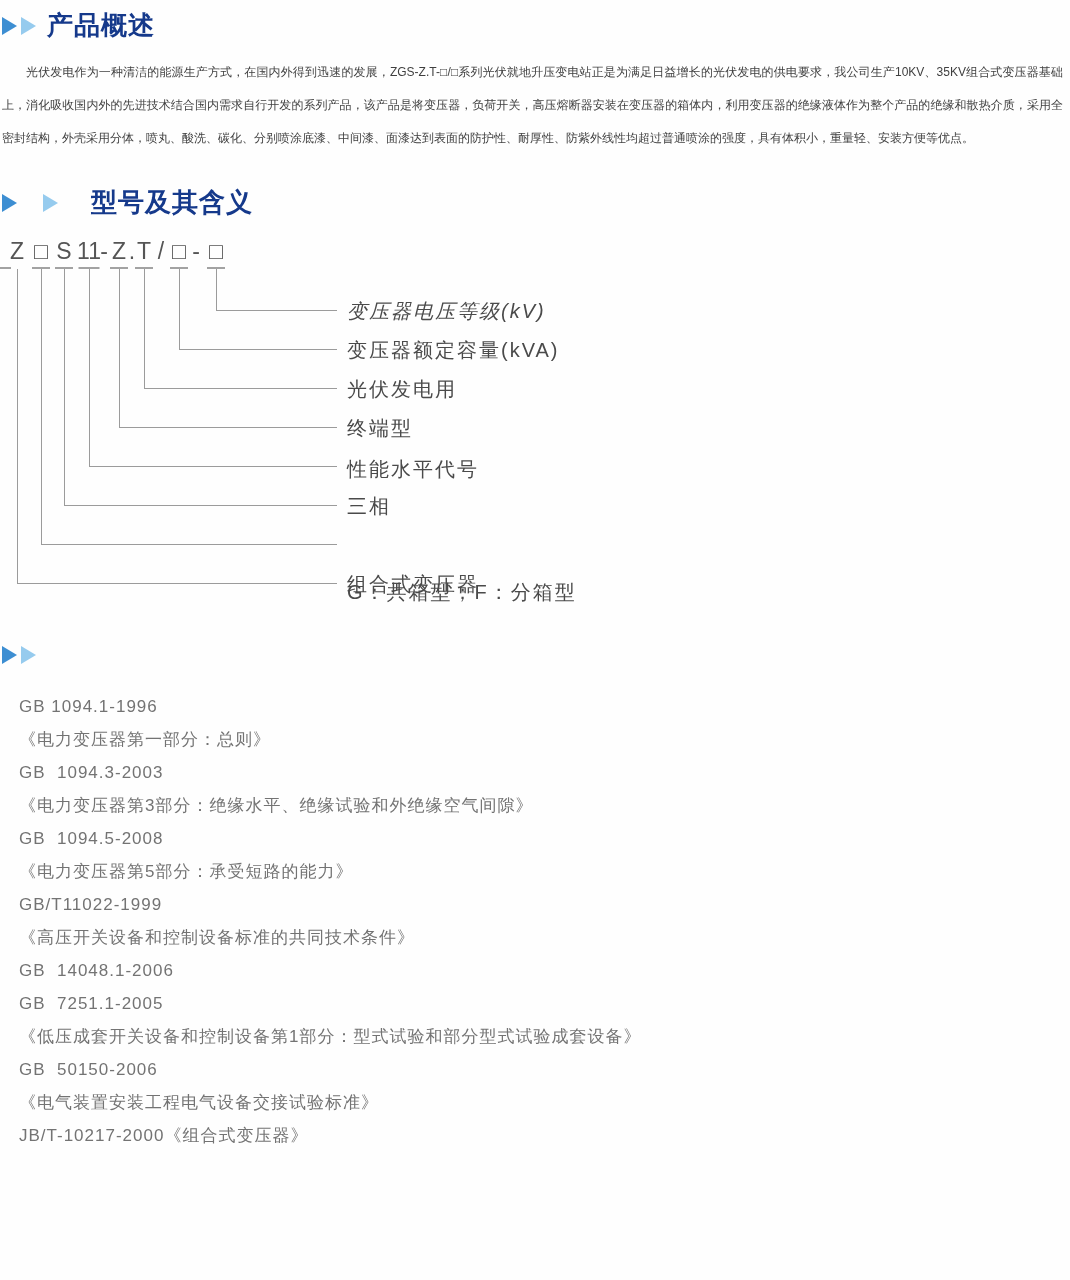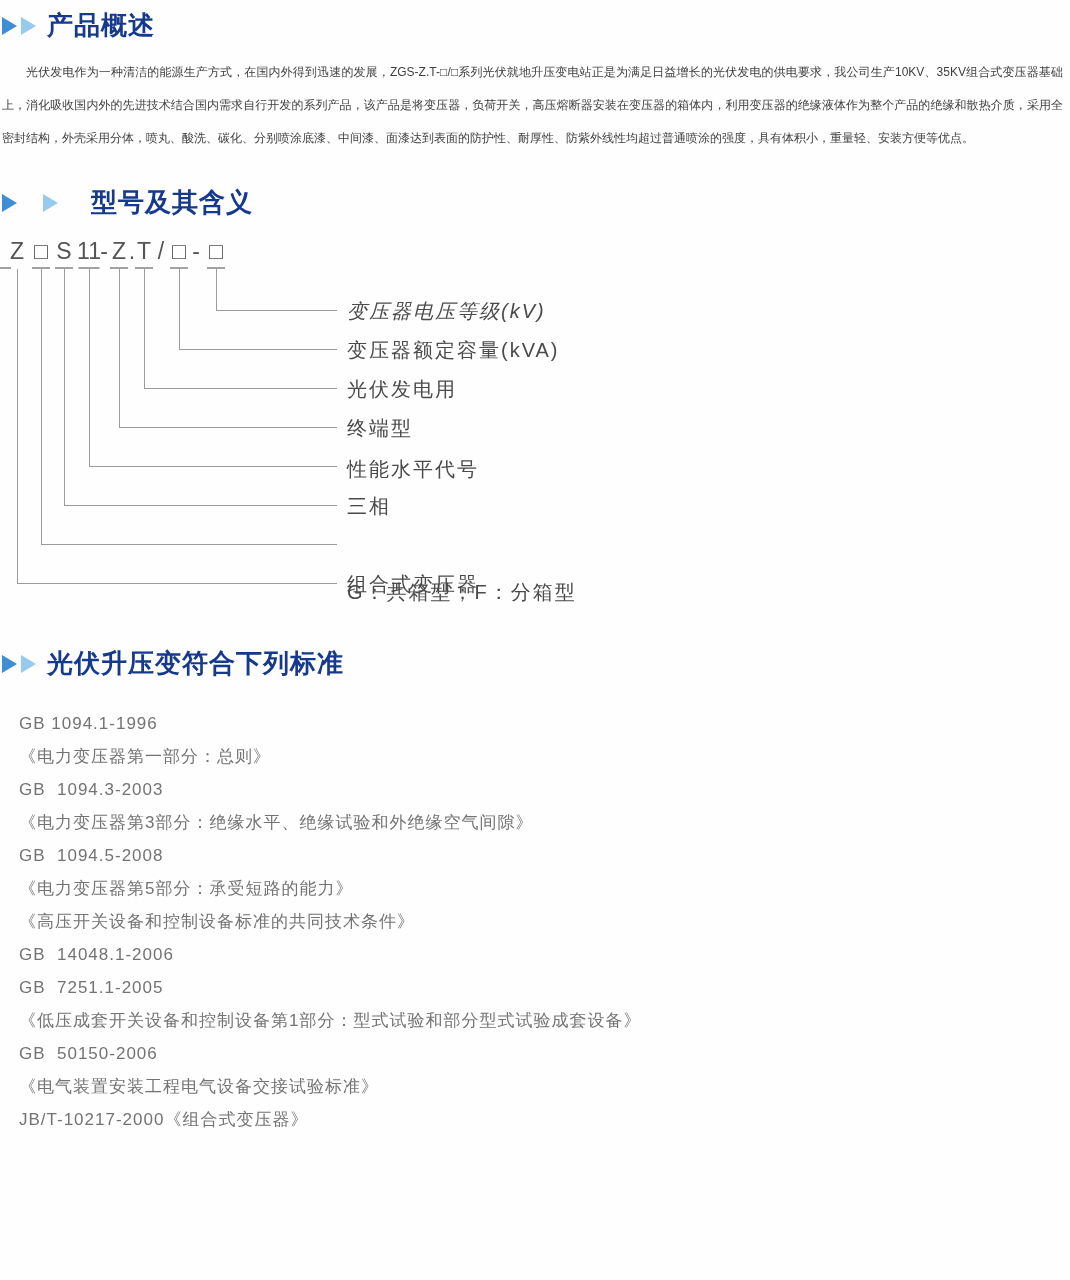--- a/index.html
+++ b/index.html
@@ -113,30 +113,30 @@
     <div class="dlabel l4">终端型</div>
     <div class="dlabel l5">性能水平代号</div>
     <div class="dlabel l6">三相</div>
     <div class="dlabel l7">G：共箱型；F：分箱型</div>
     <div class="dlabel l8">组合式变压器</div>
   </div>
 
   <div class="sec-header hdr3">
     <span class="tri tri-dark"></span>
     <span class="tri tri-light"></span>
-    <h2 class="sec-title">光伏升压变符合下列标准</h2>
   </div>
 
   <ul class="standards">
     <li>GB 1094.1-1996</li>
     <li>《电力变压器第一部分：总则》</li>
     <li>GB  1094.3-2003</li>
     <li>《电力变压器第3部分：绝缘水平、绝缘试验和外绝缘空气间隙》</li>
     <li>GB  1094.5-2008</li>
     <li>《电力变压器第5部分：承受短路的能力》</li>
+    <li>GB/T11022-1999</li>
     <li>《高压开关设备和控制设备标准的共同技术条件》</li>
     <li>GB  14048.1-2006</li>
     <li>GB  7251.1-2005</li>
     <li>《低压成套开关设备和控制设备第1部分：型式试验和部分型式试验成套设备》</li>
     <li>GB  50150-2006</li>
     <li>《电气装置安装工程电气设备交接试验标准》</li>
     <li>JB/T-10217-2000《组合式变压器》</li>
   </ul>
 
 </div>

